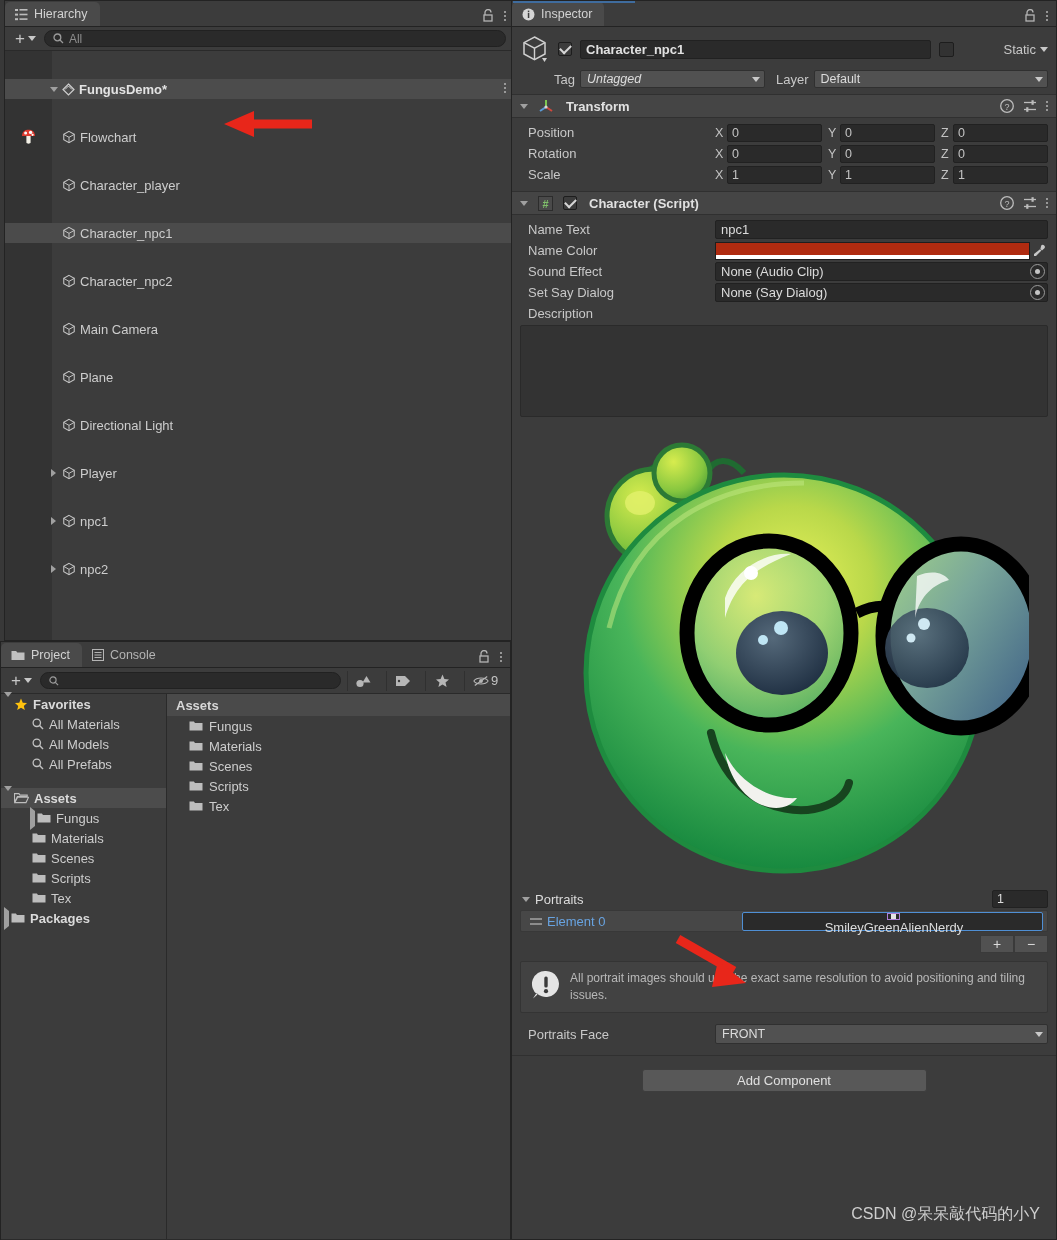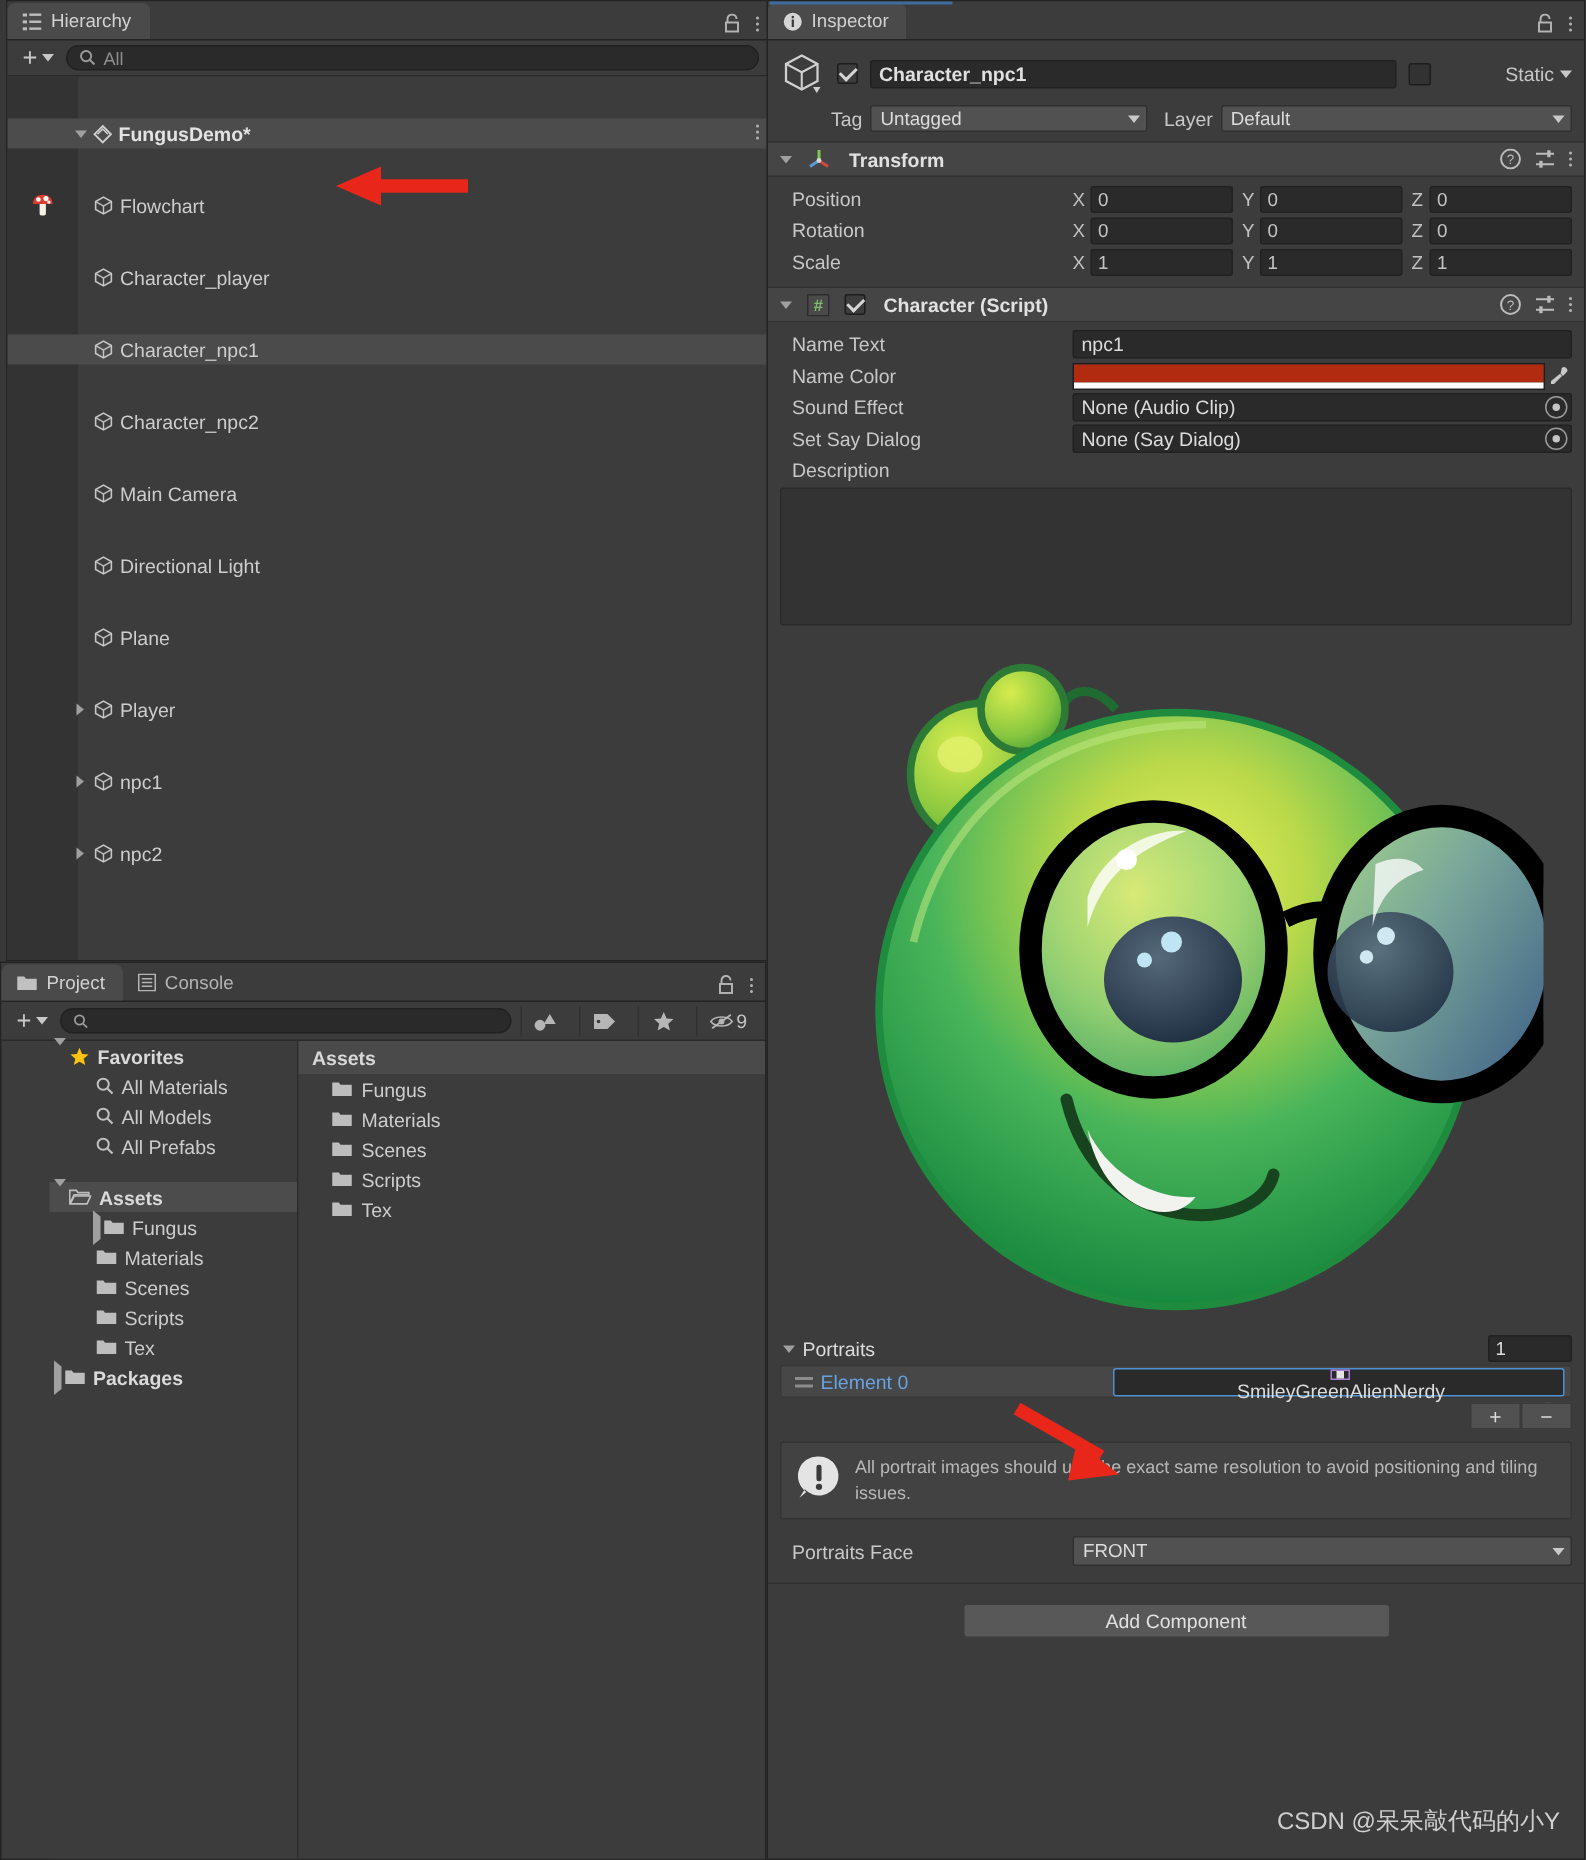--- a/index.html
+++ b/index.html
@@ -57,21 +57,21 @@
   .h-left-gutter { width: 38px; flex: 0 0 38px; display:flex; align-items:center; justify-content:center;}
   .h-row .lbl { margin-left: 4px; }
   .hmenu { position:absolute; right: 8px; top: 3px;}
   .gutter-strip { position:absolute; left:0; top:0; width:47px; height:100%; background:#333333;}
 
   
   #project { left: 0; top: 641px; width: 511px; height: 599px; }
   .p-toolbar { height: 26px; display:flex; align-items:center; gap:6px; padding:0 4px 0 8px; background:#3c3c3c; border-bottom:1px solid #2a2a2a;}
   .p-search { flex:1; height:17px; background:#2a2a2a;border:1px solid #212121;border-radius:9px; display:flex;align-items:center;gap:5px;padding:0 8px;}
   .p-btn { width:33px;height:20px; display:flex;align-items:center;justify-content:center; border-left:1px solid #303030;}
-  .p-body { display:flex; height: calc(100% - 26px - 26px); margin-left: 32px; }
+  .p-body { display:flex; height: calc(100% - 26px - 26px); }
   .p-tree { width: 166px; background: #3c3c3c; border-right: 1px solid #2a2a2a; }
   .p-content { flex:1; background:#3c3c3c; }
   .p-content-header { height:22px; background:#4a4a4a; display:flex;align-items:center; padding-left:9px; font-weight:bold; font-size:13px; color:#d8d8d8;}
   .p-row { height: 20px; display:flex; align-items:center; font-size:13px; color:#cdcdcd; padding-left:3px;}
   .p-row.sel { background:#4c4c4c; }
   .p-row.bold { font-weight: bold; color:#dadada;}
   .p-footer { height:26px; background:#3c3c3c; border-top:1px solid #2a2a2a; display:flex; align-items:center; justify-content:flex-end; padding-right:20px;}
 
   
   #inspector { left: 511px; top: 0; width: 546px; height: 1240px; background:#3c3c3c;}
@@ -279,33 +279,33 @@
           <div class="h-row">
             <div class="h-left-gutter"></div>
             <div class="foldout"></div>
             <span class="icon" style="margin-left:2px;">
               <svg width="14" height="14" viewBox="0 0 16 16">
                 <path d="M8 1.6 L14 5 V11 L8 14.4 L2 11 V5 Z" fill="none" stroke="#c6c6c6" stroke-width="1.2"></path>
                 <path d="M2 5 L8 8.4 L14 5" fill="none" stroke="#c6c6c6" stroke-width="1.1"></path>
                 <line x1="8" y1="8.4" x2="8" y2="14.4" stroke="#c6c6c6" stroke-width="1.1"></line>
               </svg>
             </span>
-            <span class="lbl">Directional Light</span>
+            <span class="lbl">Plane</span>
           </div>
           <div class="h-row">
             <div class="h-left-gutter"></div>
             <div class="foldout"></div>
             <span class="icon" style="margin-left:2px;">
               <svg width="14" height="14" viewBox="0 0 16 16">
                 <path d="M8 1.6 L14 5 V11 L8 14.4 L2 11 V5 Z" fill="none" stroke="#c6c6c6" stroke-width="1.2"></path>
                 <path d="M2 5 L8 8.4 L14 5" fill="none" stroke="#c6c6c6" stroke-width="1.1"></path>
                 <line x1="8" y1="8.4" x2="8" y2="14.4" stroke="#c6c6c6" stroke-width="1.1"></line>
               </svg>
             </span>
-            <span class="lbl">Plane</span>
+            <span class="lbl">Directional Light</span>
           </div>
           <div class="h-row">
             <div class="h-left-gutter"></div>
             <div class="foldout">
               <span class="tri"></span>
             </div>
             <span class="icon" style="margin-left:2px;">
               <svg width="14" height="14" viewBox="0 0 16 16">
                 <path d="M8 1.6 L14 5 V11 L8 14.4 L2 11 V5 Z" fill="none" stroke="#c6c6c6" stroke-width="1.2"></path>
                 <path d="M2 5 L8 8.4 L14 5" fill="none" stroke="#c6c6c6" stroke-width="1.1"></path>
@@ -636,21 +636,21 @@
           <span>Character_npc1</span>
         </span>
         <span class="static-chk"></span>
         <span class="static-lbl">
           <span>Static</span>
           <span class="caret-dn"></span>
         </span>
       </div>
       <div class="go-row2">
         <span class="minilbl">Tag</span>
-        <span class="dropdown" style="width:185px;">
+        <span class="dropdown" style="width:185px;font-style:italic;">
           <span>Untagged</span>
           <span class="arrow"></span>
         </span>
         <span class="minilbl" style="margin-left:6px;">Layer</span>
         <span class="dropdown" style="flex:1;">
           <span>Default</span>
           <span class="arrow"></span>
         </span>
       </div>
     </div>

